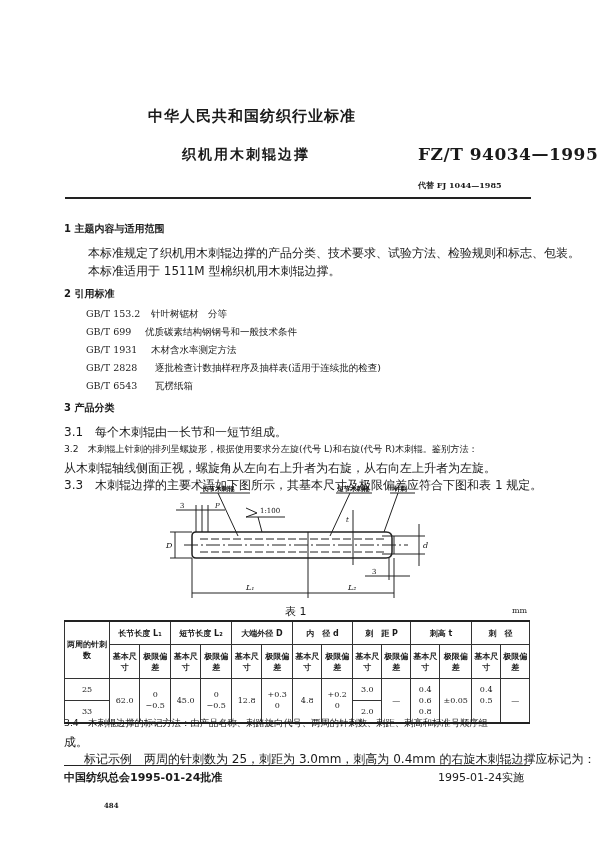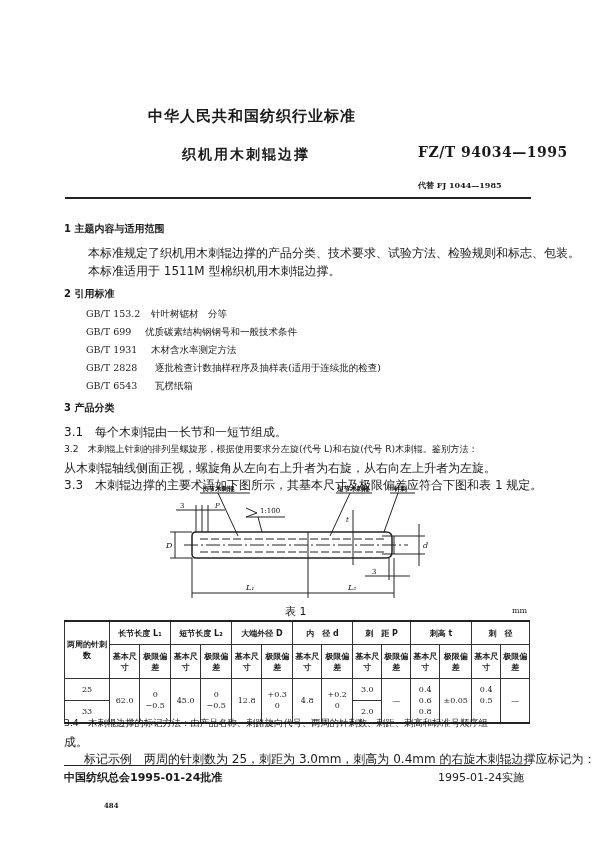--- a/index.html
+++ b/index.html
@@ -2,21 +2,21 @@
 <html><head>
 <meta charset="utf-8">
 <style>
   html, body { margin:0; padding:0; }
   body { width:600px; height:851px; background:#ffffff; position:relative; overflow:hidden;
          font-family:"DejaVu Sans", sans-serif; color:#1a1a1a; }
   .abs { position:absolute; white-space:nowrap; }
   .serif { font-family:"DejaVu Serif", serif; }
   .h-org { left:148px; top:107px; font-size:15px; font-weight:bold; letter-spacing:1px; }
   .h-title { left:182px; top:146px; font-size:14px; font-weight:bold; letter-spacing:2px; }
-  .h-code { left:418px; top:144px; font-size:14px; font-weight:bold; letter-spacing:0.5px; }
+  .h-code { left:418px; top:144px; font-size:17px; font-weight:bold; letter-spacing:0.5px; }
   .h-repl { left:418px; top:180px; font-size:8px; font-weight:bold; }
   .rule { position:absolute; background:#222; }
   .sec { font-size:10px; font-weight:bold; }
   .body { font-size:12px; }
   .ref { font-size:9.5px; }
   .ref .code { display:inline-block; width:62px; }
   .diagram { position:absolute; left:140px; top:480px; width:320px; height:125px; }
   table.t1 { position:absolute; left:64px; top:620px; width:466px; border-collapse:collapse;
              font-size:8px; text-align:center; }
   table.t1 td { border:1px solid #333; padding:1px 0; height:14px; line-height:11px; }

